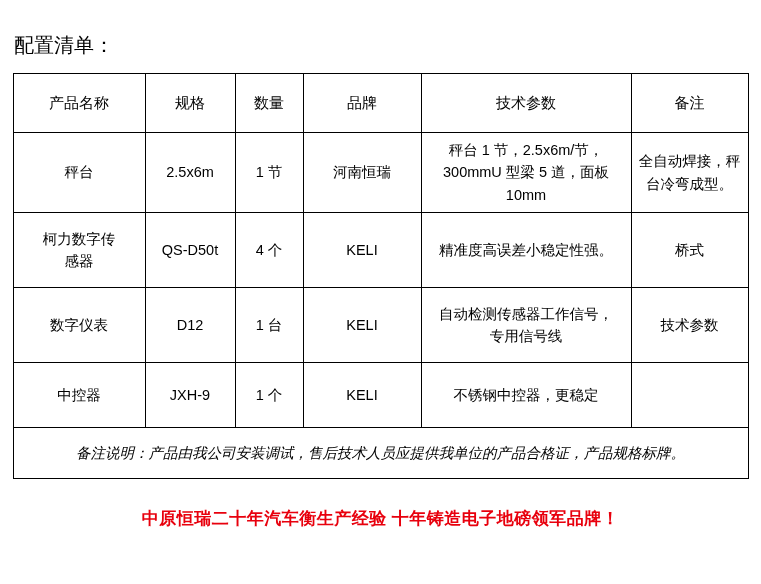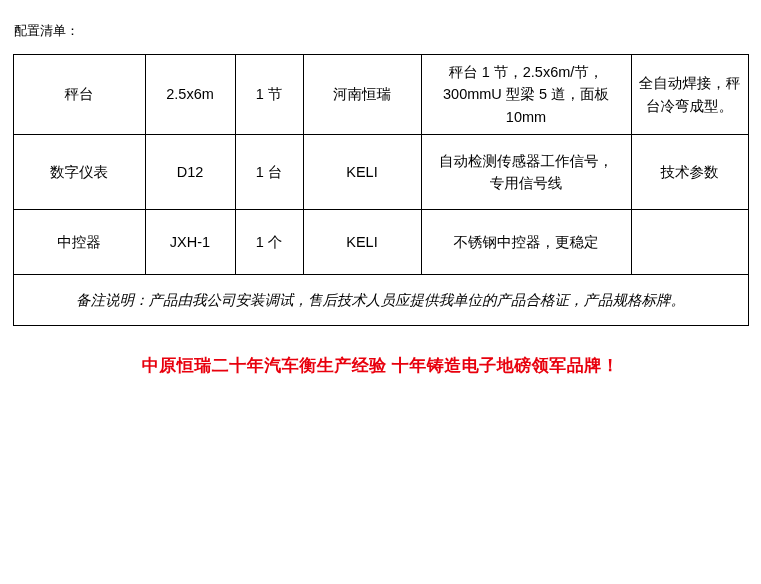--- a/index.html
+++ b/index.html
@@ -24,23 +24,23 @@
   .doc-title {
     text-align: center;
     font-size: 21px;
     font-weight: bold;
     letter-spacing: 1px;
     margin-top: 12px;
     margin-bottom: 0;
     font-family: "Liberation Sans", "DejaVu Sans", sans-serif;
   }
   .subtitle {
-    margin-top: 22px;
+    margin-top: 32px;
     margin-left: 14px;
-    font-size: 13px;
+    font-size: 20px;
     font-family: "Liberation Sans", "DejaVu Sans", sans-serif;
   }
   table.spec {
     border-collapse: collapse;
     margin: 14px auto 0 auto;
     width: 735px;
     table-layout: fixed;
   }
   table.spec td {
     border: 1px solid #000000;
@@ -97,46 +97,63 @@
   <table class="spec">
     <colgroup>
       <col class="col-a">
         <col class="col-b">
         <col class="col-c">
         <col class="col-d">
         <col class="col-e">
         <col class="col-f">
     </colgroup>
     <tbody>
+      <tr class="header">
+        <td>产品名称</td>
+        <td>规格</td>
+        <td>数量</td>
+        <td>品牌</td>
+        <td>技术参数</td>
+        <td>备注</td>
+      </tr>
 
       <tr class="r-tall">
         <td>秤台</td>
         <td>2.5x6m</td>
         <td>1 节</td>
         <td>河南恒瑞</td>
         <td class="cell-multiline">秤台 1 节，2.5x6m/节，
 300mmU 型梁 5 道，面板 10mm</td>
         <td class="cell-multiline">全自动焊接，秤
 台冷弯成型。</td>
       </tr>
 
+      <tr class="r-tall">
+        <td class="cell-multiline">柯力数字传
+感器</td>
+        <td>QS-D50t</td>
+        <td>4 个</td>
+        <td>KELI</td>
+        <td class="cell-multiline">精准度高误差小稳定性强。</td>
+        <td>桥式</td>
+      </tr>
 
       <tr class="r-tall">
         <td>数字仪表</td>
         <td>D12</td>
         <td>1 台</td>
         <td>KELI</td>
         <td class="cell-multiline">自动检测传感器工作信号，
 专用信号线</td>
         <td>技术参数</td>
       </tr>
 
       <tr class="r-mid">
         <td>中控器</td>
-        <td>JXH-1</td>
+        <td>JXH-9</td>
         <td>1 个</td>
         <td>KELI</td>
         <td>不锈钢中控器，更稳定</td>
         <td></td>
       </tr>
 
 
       <tr class="note-row">
         <td colspan="6">备注说明：产品由我公司安装调试，售后技术人员应提供我单位的产品合格证，产品规格标牌。</td>
       </tr>

